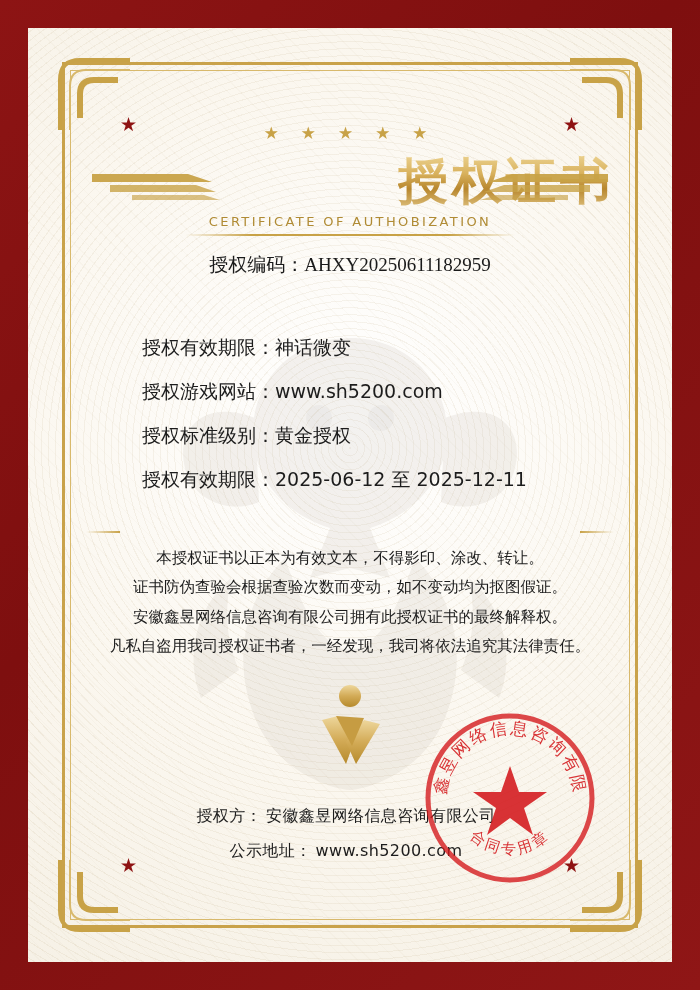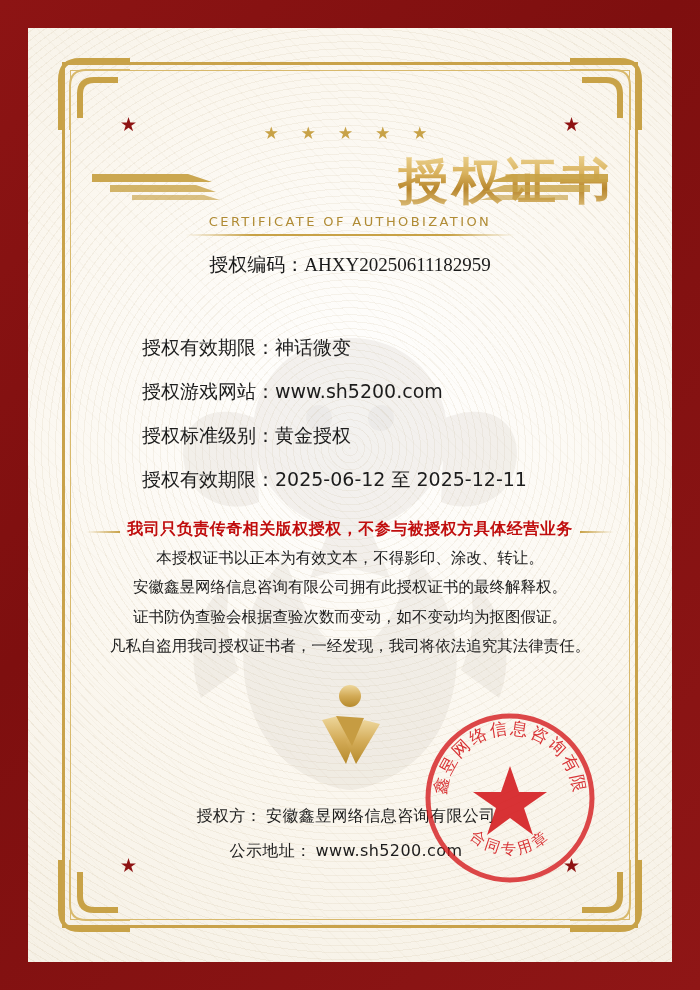--- a/index.html
+++ b/index.html
@@ -364,28 +364,27 @@
           <span class="field-label">授权标准级别：</span><span class="field-value">黄金授权</span>
         </div>
         <div class="field-row">
           <span class="field-label">授权有效期限：</span><span class="field-value">2025-06-12  至  2025-12-11</span>
         </div>
       </div>
 
 
       <div class="notice-bar">
         <span class="rule left"></span>
-        <span class="notice">我司只负责传奇相关版权授权，不参与被授权方具体经营业务</span>
         <span class="rule right"></span>
       </div>
 
       <div class="terms">
         <p>本授权证书以正本为有效文本，不得影印、涂改、转让。</p>
+        <p>证书防伪查验会根据查验次数而变动，如不变动均为抠图假证。</p>
         <p>安徽鑫昱网络信息咨询有限公司拥有此授权证书的最终解释权。</p>
-        <p>证书防伪查验会根据查验次数而变动，如不变动均为抠图假证。</p>
         <p>凡私自盗用我司授权证书者，一经发现，我司将依法追究其法律责任。</p>
       </div>
 
       <div class="logo-mark">
         <svg width="96" height="96" viewBox="0 0 96 96" xmlns="http://www.w3.org/2000/svg">
           <defs>
             <linearGradient id="gold1" x1="0" y1="0" x2="0" y2="1">
               <stop offset="0%" stop-color="#eed79c"></stop>
               <stop offset="50%" stop-color="#d3ab57"></stop>
               <stop offset="100%" stop-color="#b68a2c"></stop>

